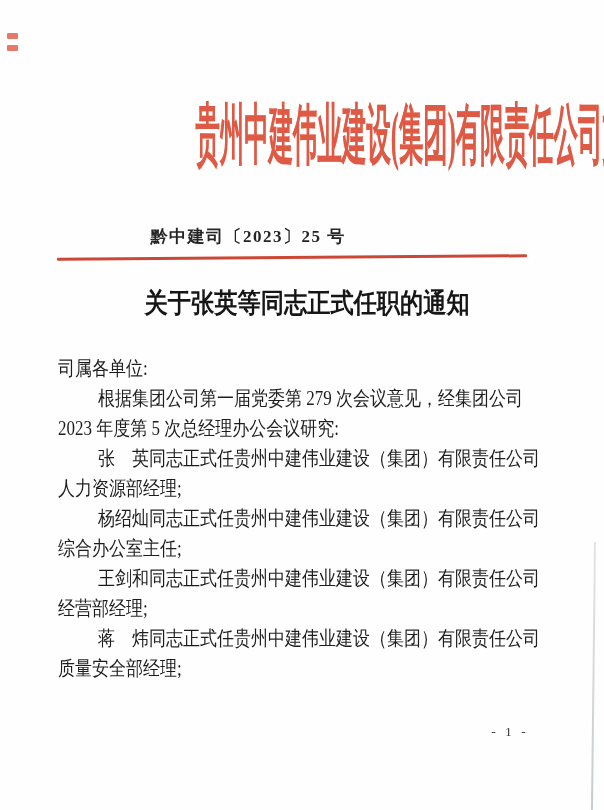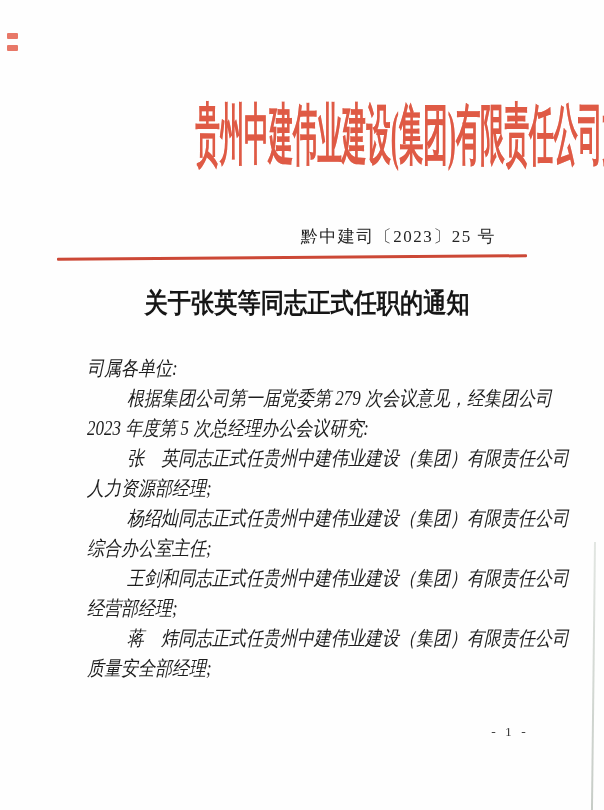--- a/index.html
+++ b/index.html
@@ -37,25 +37,26 @@
     color: #df5a45;
     transform: scaleX(0.37);
     transform-origin: 50% 50%;
     text-shadow: 0 0 1px rgba(223,90,69,0.5);
   }
   .docnum {
     position: absolute;
     top: 227px;
     left: 0;
     width: 496px;
-    text-align: right;
+    text-align: center;
     font-size: 17px;
     line-height: 20px;
     letter-spacing: 1.5px;
     color: #252525;
+    font-weight: bold;
   }
   .redline {
     position: absolute;
     left: 57px;
     top: 256px;
     width: 470px;
     height: 2.5px;
     background: #cc4836;
     transform: rotate(-0.43deg);
     border-radius: 1px;
@@ -72,24 +73,23 @@
     white-space: nowrap;
     font-size: 27px;
     line-height: 29px;
     font-weight: bold;
     color: #161616;
     transform: scaleX(0.86);
     transform-origin: 50% 50%;
   }
   .docbody {
     position: absolute;
-    left: 87px;
+    left: 58px;
     top: 353px;
     width: 500px;
-    font-style: italic;
   }
   .body-line {
     height: 30px;
     line-height: 30px;
     font-size: 20px;
     white-space: nowrap;
     color: #1d1d1d;
     transform: scaleX(0.85);
     transform-origin: 0 50%;
   }

